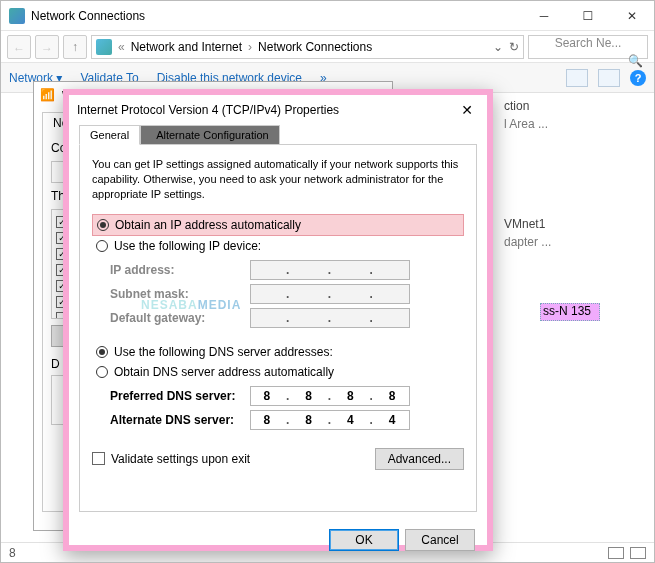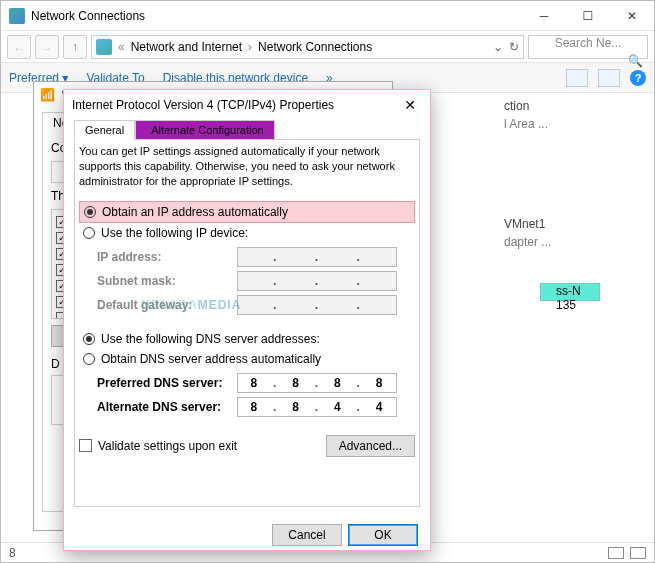--- a/index.html
+++ b/index.html
@@ -21,49 +21,49 @@
 .cmdbar .drop { color: #1a6bbd; }
 .cmdbar .right { margin-left: auto; display: flex; align-items: center; gap: 10px; }
 .cmdbar .iconbox { width: 22px; height: 18px; border: 1px solid #bcd; background: #eef5fc; }
 .help { width: 16px; height: 16px; border-radius: 50%; background: #1e90ff; color: #fff; display: flex; align-items: center; justify-content: center; font-weight: bold; font-size: 11px; }
 .content { position: absolute; top: 94px; left: 0; right: 0; bottom: 20px; padding: 8px 18px; }
 .conn-frag { position: absolute; right: 60px; width: 90px; color: #444; }
 .conn-frag.r1 { top: 4px; }
 .conn-frag.r2 { top: 22px; color: #777; }
 .conn-frag.r3 { top: 122px; }
 .conn-frag.r4 { top: 140px; color: #777; }
-.conn-sel { position: absolute; right: 54px; top: 188px; width: 60px; height: 18px; background: #5eead4; border: 1px dotted #7ab; color: #000; padding-left: 15px; }
+.conn-sel { position: absolute; right: 54px; top: 208px; width: 60px; height: 18px; background: #f0abfc; border: 1px dotted #7ab; color: #000; padding-left: 2px; }
 .statusbar { position: absolute; bottom: 0; left: 0; right: 0; height: 20px; border-top: 1px solid #e1e1e1; display: flex; align-items: center; padding: 0 8px; font-size: 11px; color: #555; }
 .statusbar .sicons { margin-left: auto; display: flex; gap: 6px; }
 .sicons div { width: 16px; height: 12px; border: 1px solid #888; }
 
 .wifi-dialog { position: absolute; top: 80px; left: 32px; width: 360px; height: 450px; background: #fff; border: 1px solid #aaa; box-shadow: 0 4px 14px rgba(0,0,0,0,.3); }
 .wifi-dialog .wtitle { height: 28px; display: flex; align-items: center; padding-left: 6px; }
 .wifi-dialog .wtitle .wicon { width: 16px; height: 16px; margin-right: 6px; color: #2a8; }
 .tabstrip { display: flex; padding-left: 8px; margin-top: 2px; }
 .tab { padding: 3px 10px; border: 1px solid #ccc; border-bottom: none; background: #fff; position: relative; z-index: 2; }
 .tabpanel { border: 1px solid #ccc; margin: 0 8px 8px 8px; padding: 8px; position: relative; top: -1px; height: 380px; }
 .wlabel { margin-bottom: 6px; }
 .wbox { height: 22px; border: 1px solid #ccc; background: #fff; margin-bottom: 6px; }
 .wlist { border: 1px solid #ccc; height: 110px; padding: 4px; overflow: hidden; }
 .wrow { display: flex; align-items: center; gap: 4px; height: 16px; }
 .wchk { width: 12px; height: 12px; border: 1px solid #666; display: flex; align-items: center; justify-content: center; font-size: 9px; }
 .wbtns { display: flex; gap: 4px; margin-top: 6px; }
 .wbtn { flex: 1; height: 22px; border: 1px solid #adadad; background: #e1e1e1; display: flex; align-items: center; justify-content: center; }
 .wdesc { margin-top: 10px; }
 .wdescbox { border: 1px solid #ccc; height: 50px; margin-top: 4px; padding: 4px; }
 
-.ipv4 { position: absolute; top: 88px; left: 62px; width: 368px; height: 462px; background: #fff; border: 1px solid #f9a8d4; box-shadow: 0 6px 20px rgba(0,0,0,.35); z-index: 10; }
+.ipv4 { position: absolute; top: 88px; left: 62px; width: 430px; height: 462px; background: #fff; border: 6px solid #f9a8d4; box-shadow: 0 6px 20px rgba(0,0,0,.35); z-index: 10; }
 .ipv4 .dlgtitle { height: 30px; display: flex; align-items: center; padding: 0 8px; font-size: 12px; }
 .dlgtitle .close { margin-left: auto; font-size: 14px; width: 24px; text-align: center; }
 .ipv4 .tabstrip2 { display: flex; padding-left: 10px; }
 .tab2 { padding: 3px 10px; border: 1px solid #ccc; background: #fff; position: relative; font-size: 11px; }
 .tab2.active { border-bottom: 1px solid #fff; z-index: 3; }
-.tab2:not(.active) { background: #a21caf; border-bottom: 1px solid #ccc; padding-left: 15px; }
-.panel2 { border: 1px solid #ccc; margin: 0 10px 10px 10px; padding: 4px; position: relative; top: -1px; height: 368px; }
+.tab2:not(.active) { background: #737373; border-bottom: 1px solid #ccc; padding-left: 15px; }
+.panel2 { border: 1px solid #ccc; margin: 0 10px 10px 10px; padding: 12px; position: relative; top: -1px; height: 368px; }
 .intro { font-size: 11px; line-height: 1.35; margin-bottom: 12px; }
 .radio-row { display: flex; align-items: center; gap: 6px; padding: 3px 4px; font-size: 11px; }
 .radio-row.hl { background: #f9d1d6; border: 1px solid #e89aa3; }
 .radio { width: 12px; height: 12px; border: 1px solid #333; border-radius: 50%; display: flex; align-items: center; justify-content: center; }
 .radio .dot { width: 6px; height: 6px; background: #333; border-radius: 50%; }
 .ipblock { margin: 2px 4px 12px 18px; }
 .iprow { display: flex; align-items: center; height: 24px; font-size: 11px; font-weight: bold; }
 .iprow .lbl { width: 140px; color: #888; }
 .iprow.active .lbl { color: #000; }
 .ipfield { width: 160px; height: 20px; border: 1px solid #b5b5b5; background: #fff; display: flex; align-items: center; justify-content: space-around; font-size: 11px; letter-spacing: 1px; }
@@ -107,21 +107,21 @@
       <span>↻</span>
     </div>
   </div>
   <div class="searchbox">
     <span>Search Ne...</span>
     <span style="margin-left:auto">🔍</span>
   </div>
 </div>
 
 <div class="cmdbar">
-  <span class="drop"><span>Preferred</span> ▾</span>
+  <span class="drop"><span>Network</span> ▾</span>
   <span>Validate To</span>
   <span>Disable this network device</span>
   <span>»</span>
   <div class="right">
     <div class="iconbox"></div>
     <div class="iconbox"></div>
     <div class="help">?</div>
   </div>
 </div>
 
@@ -286,20 +286,20 @@
       </div>
     </div>
 
     <div class="bottomrow">
       <div class="chk"></div>
       <span>Validate settings upon exit</span>
       <div class="advbtn">Advanced...</div>
     </div>
   </div>
   <div class="okrow">
+    <div class="okbtn primary">OK</div>
     <div class="okbtn">Cancel</div>
-    <div class="okbtn primary">OK</div>
   </div>
 </div>
 
 <div class="watermark">
   <span>NESABA</span><span class="b">MEDIA</span>
 </div>
 
 </body></html>

